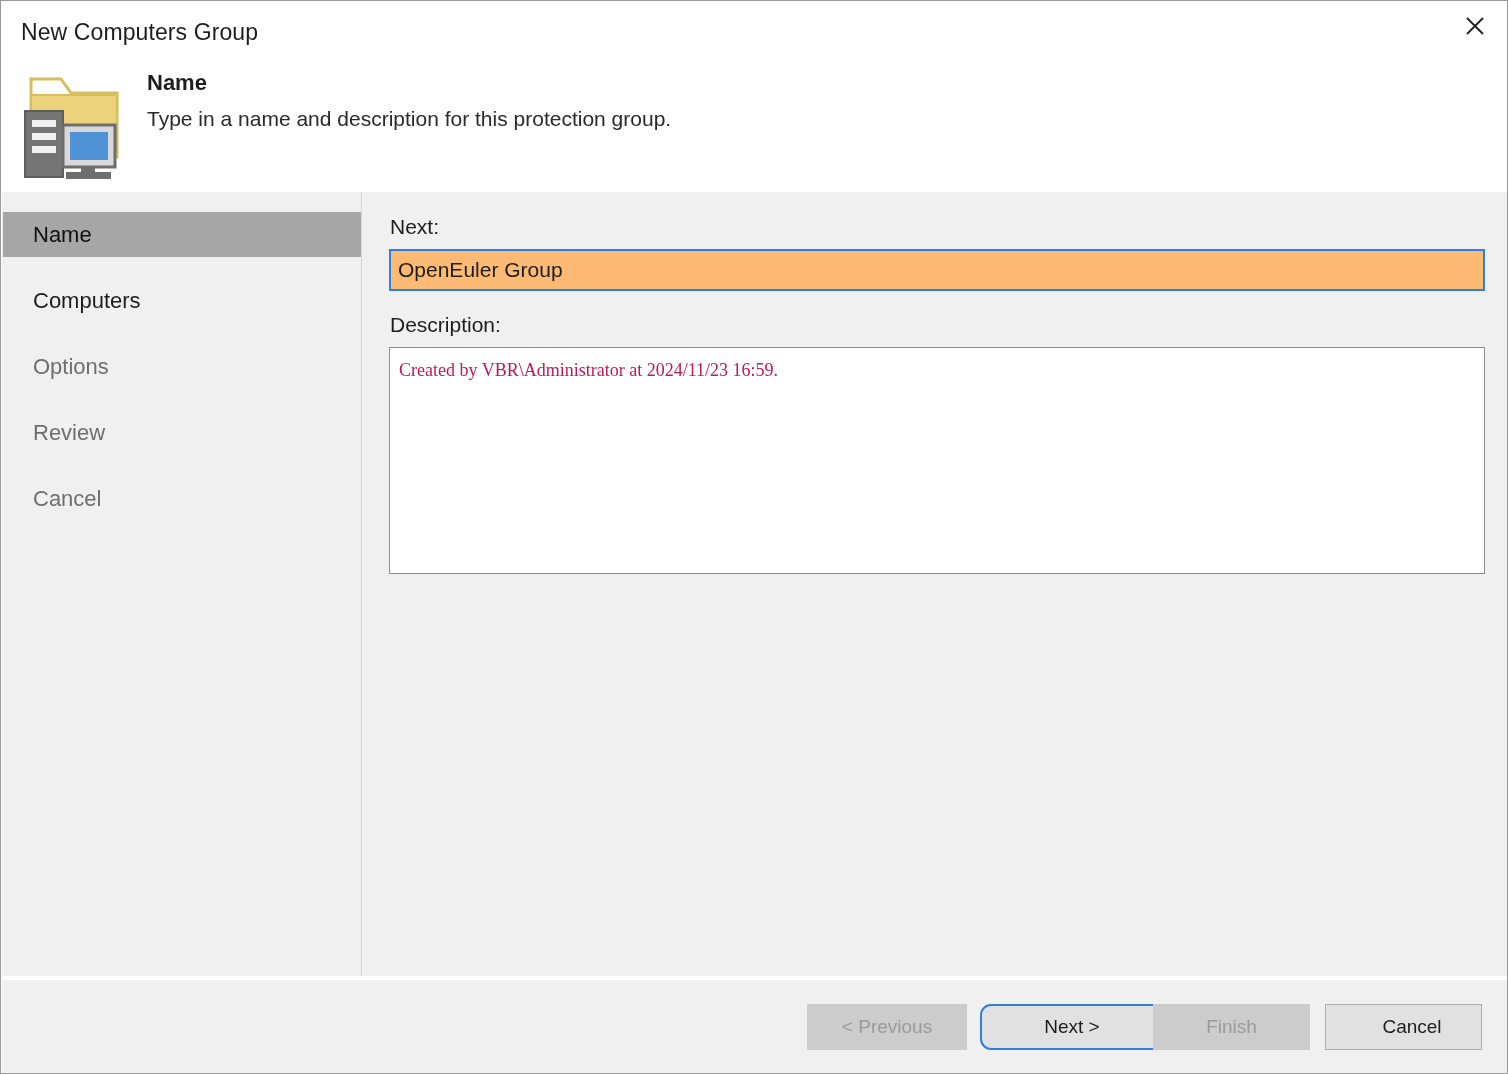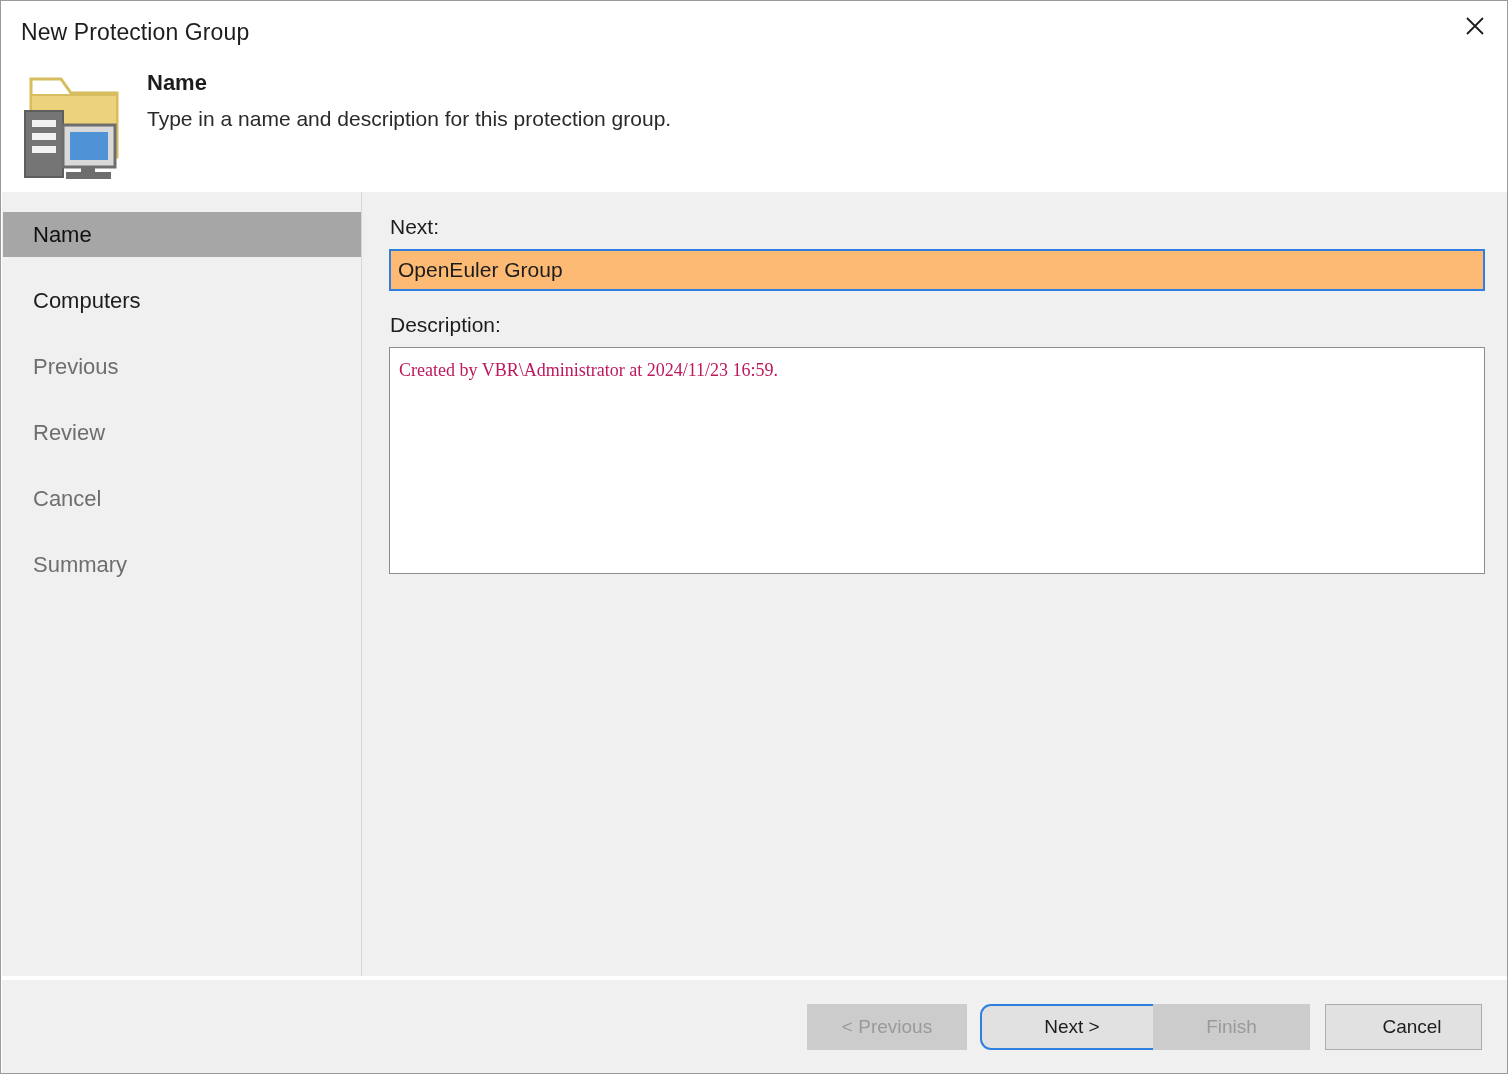--- a/index.html
+++ b/index.html
@@ -228,21 +228,21 @@
   #btn-next     { left: 978px; width: 184px; border-radius: 11px; }
   #btn-finish   { left: 1151px; width: 157px; }
   #btn-cancel   { left: 1323px; width: 157px; }
 </style>
 </head>
 <body>
 
 <div class="dialog">
 
   <div class="titlebar">
-    <div class="window-title">New Protection Group</div>
+    <div class="window-title">New Computers Group</div>
     <div class="close-btn">
       <svg width="22" height="22" viewBox="0 0 22 22" aria-hidden="true">
         <path d="M3 3 L19 19 M19 3 L3 19" stroke="#1d1d1d" stroke-width="1.8" fill="none"></path>
       </svg>
     </div>
   </div>
 
   <div class="header-band">
     <div class="header-icon">
       <svg width="108" height="110" viewBox="0 0 108 110" aria-hidden="true">
@@ -271,30 +271,27 @@
   <div class="body-area">
 
     <div class="sidebar">
       <div class="nav-item active" style="top:20px;">
           <span>Name</span>
         </div>
       <div class="nav-item enabled" style="top:86px;">
           <span>Computers</span>
         </div>
       <div class="nav-item" style="top:152px;">
-          <span>Previous</span>
+          <span>Options</span>
         </div>
       <div class="nav-item" style="top:218px;">
           <span>Review</span>
         </div>
       <div class="nav-item" style="top:284px;">
           <span>Cancel</span>
-        </div>
-      <div class="nav-item" style="top:350px;">
-          <span>Summary</span>
         </div>
     </div>
 
     <div class="content">
       <div class="field-label" id="lbl-name">Next:</div>
       <input class="name-input" id="name-input" type="text" value="OpenEuler Group" style="">
 
       <div class="field-label" id="lbl-desc">Description:</div>
       <div class="desc-wrap">
         <div class="desc-text">Created by VBR\Administrator at 2024/11/23 16:59.</div>

